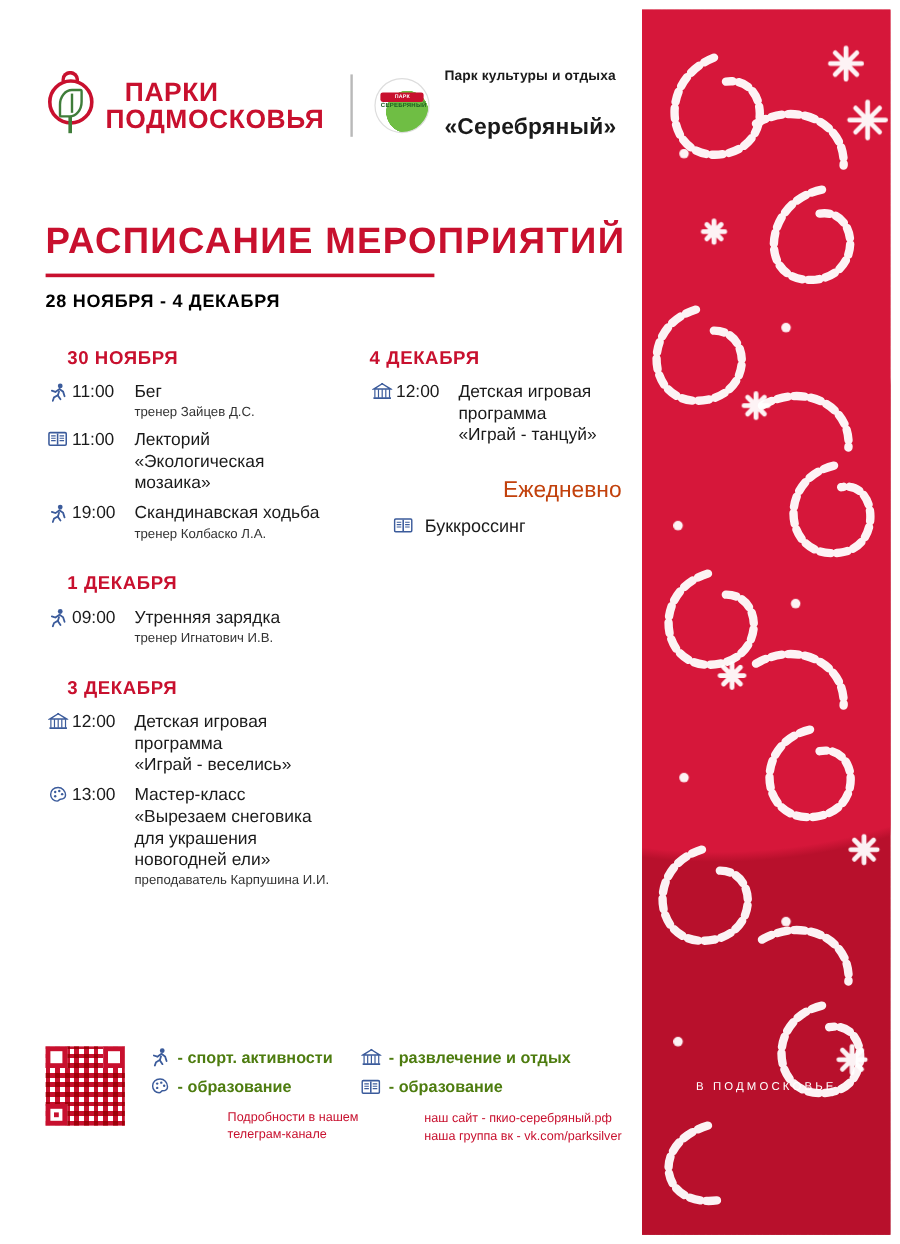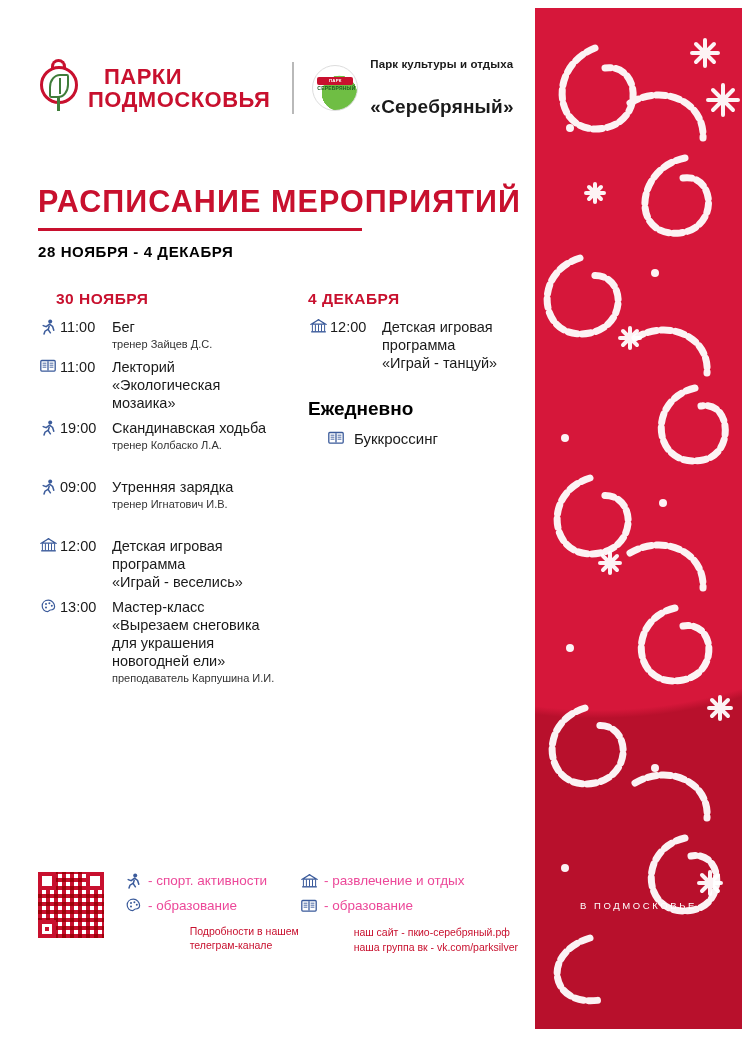--- a/index.html
+++ b/index.html
@@ -239,23 +239,24 @@
   .etext .sub {
     display: block;
     font-size: 11px;
     color: #333;
     line-height: 14px;
     margin-top: 1px;
   }
 
   .everyday-title {
     font-size: 19px;
-    font-weight: bold;
-    color: #000000;
+    font-weight: normal;
+    color: #c2410c;
     margin: 10px 0 10px 0;
+    text-align: right;
   }
   .everyday-item {
     display: flex;
     align-items: flex-start;
     margin-left: 18px;
   }
   .everyday-item .ico { color:#3b5b9b; }
   .everyday-item .label {
     font-size: 15px;
     margin-left: 8px;
@@ -302,23 +303,24 @@
     margin-left: 18px;
     flex: 1;
   }
   .legend-grid {
     display: grid;
     grid-template-columns: 176px 1fr;
     row-gap: 8px;
   }
   .legend-item {
     display: flex;
-    align-items: center;
+    align-items: flex-end;
     font-size: 13.5px;
-    color: #ec4899;
+    color: #4d7c0f;
+    font-weight: bold;
   }
   .legend-item .ico { width: 22px; }
   .legend-item .ltext { margin-left: 4px; }
 
   .footer-notes {
     display: flex;
     margin-top: 12px;
     justify-content: flex-end;
   }
   .note-left {
@@ -473,35 +475,37 @@
                   <path d="M8.8 5.4 L11.6 7.4 L12.8 11.2" stroke="#3b5b9b" stroke-width="1.5" fill="none" stroke-linecap="round"></path>
                   <path d="M8.2 7.2 L7.2 10.6 L9.4 13.8" stroke="#3b5b9b" stroke-width="1.5" fill="none" stroke-linecap="round"></path>
                   <path d="M7.4 10.2 L4.0 12.2 L3.0 15.0" stroke="#3b5b9b" stroke-width="1.5" fill="none" stroke-linecap="round"></path>
                 </svg>
               </div>
               <div class="time">19:00</div>
               <div class="etext">Скандинавская ходьба<span class="sub">тренер Колбаско Л.А.</span></div>
             </div>
           </div>
           <div class="daygroup">
+            <div class="day-title">1 ДЕКАБРЯ</div>
             <div class="event">
               <div class="ico">
                 <svg width="15" height="16" viewBox="0 0 15 16">
                   <circle cx="9.2" cy="2.6" r="2" fill="#3b5b9b"></circle>
                   <path d="M8.6 5.2 L5.2 7.6 L2.2 6.6" stroke="#3b5b9b" stroke-width="1.5" fill="none" stroke-linecap="round"></path>
                   <path d="M8.8 5.4 L11.6 7.4 L12.8 11.2" stroke="#3b5b9b" stroke-width="1.5" fill="none" stroke-linecap="round"></path>
                   <path d="M8.2 7.2 L7.2 10.6 L9.4 13.8" stroke="#3b5b9b" stroke-width="1.5" fill="none" stroke-linecap="round"></path>
                   <path d="M7.4 10.2 L4.0 12.2 L3.0 15.0" stroke="#3b5b9b" stroke-width="1.5" fill="none" stroke-linecap="round"></path>
                 </svg>
               </div>
               <div class="time">09:00</div>
               <div class="etext">Утренняя зарядка<span class="sub">тренер Игнатович И.В.</span></div>
             </div>
           </div>
           <div class="daygroup">
+            <div class="day-title">3 ДЕКАБРЯ</div>
             <div class="event">
               <div class="ico">
                 <svg width="17" height="15" viewBox="0 0 17 15">
                   <path d="M8.5 0.8 L15.6 5.2 H1.4 Z" fill="none" stroke="#3b5b9b" stroke-width="1.2"></path>
                   <path d="M2.4 5.4 V12.4 M8.5 5.4 V12.4 M14.6 5.4 V12.4 M5.4 5.4 V12.4 M11.5 5.4 V12.4" stroke="#3b5b9b" stroke-width="1"></path>
                   <path d="M1.2 12.8 H15.8" stroke="#3b5b9b" stroke-width="1.4"></path>
                   <circle cx="8.5" cy="0.8" r="0.8" fill="#3b5b9b"></circle>
                 </svg>
               </div>
               <div class="time">12:00</div>

